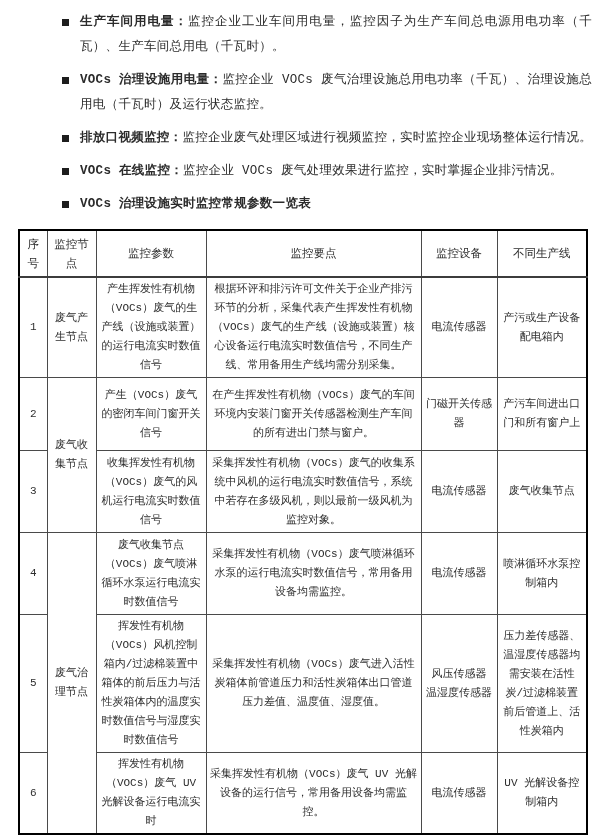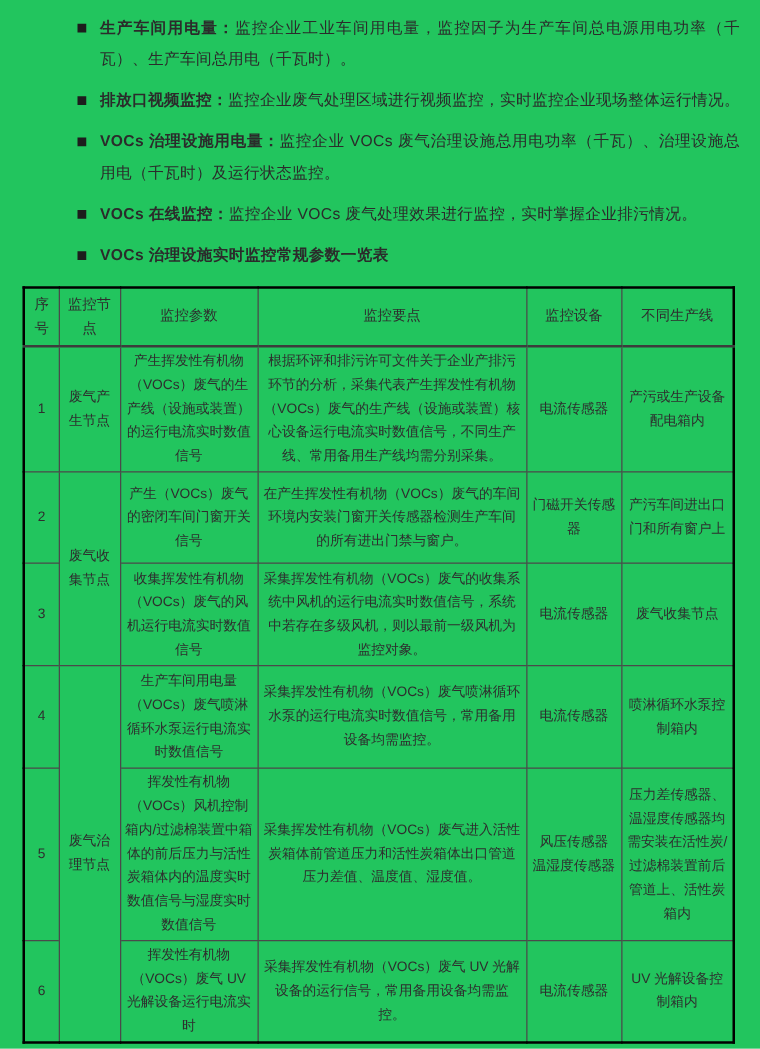--- a/index.html
+++ b/index.html
@@ -2,23 +2,23 @@
 <html><head>
 <meta charset="utf-8">
 <style>
   * { margin: 0; padding: 0; box-sizing: border-box; }
   html, body { background: #e9e9e9; }
   .page {
     position: relative;
     width: 608px;
     height: 839px;
     margin: 0 auto;
-    background: #22c55e;
+    background: #ffffff;
     color: #2b2b2b;
-    font-family: Liberation Sans, sans-serif;
+    font-family: Liberation Mono, monospace;
     overflow: hidden;
   }
   .content { padding: 10px 16px 0 18px; }
 
   
   .bullets { margin-left: 44px; }
   .bullet {
     position: relative;
     padding-left: 18px;
     font-size: 12.5px;
@@ -82,26 +82,26 @@
 
     <div class="bullets">
 
       <div class="bullet">
         <span class="marker"></span>
         <b>生产车间用电量：</b><span>监控企业工业车间用电量，监控因子为生产车间总电源用电功率（千瓦）、生产车间总用电（千瓦时）。</span>
       </div>
 
       <div class="bullet">
         <span class="marker"></span>
-        <b>排放口视频监控：</b><span>监控企业废气处理区域进行视频监控，实时监控企业现场整体运行情况。</span>
+        <b>VOCs 治理设施用电量：</b><span>监控企业 VOCs 废气治理设施总用电功率（千瓦）、治理设施总用电（千瓦时）及运行状态监控。</span>
       </div>
 
       <div class="bullet">
         <span class="marker"></span>
-        <b>VOCs 治理设施用电量：</b><span>监控企业 VOCs 废气治理设施总用电功率（千瓦）、治理设施总用电（千瓦时）及运行状态监控。</span>
+        <b>排放口视频监控：</b><span>监控企业废气处理区域进行视频监控，实时监控企业现场整体运行情况。</span>
       </div>
 
       <div class="bullet">
         <span class="marker"></span>
         <b>VOCs 在线监控：</b><span>监控企业 VOCs 废气处理效果进行监控，实时掌握企业排污情况。</span>
       </div>
 
       <div class="bullet title-row">
         <span class="marker"></span>
         <b>VOCs 治理设施实时监控常规参数一览表</b>
@@ -148,21 +148,21 @@
         <tr class="r3">
           <td>3</td>
           <td>收集挥发性有机物（VOCs）废气的风机运行电流实时数值信号</td>
           <td>采集挥发性有机物（VOCs）废气的收集系统中风机的运行电流实时数值信号，系统中若存在多级风机，则以最前一级风机为监控对象。</td>
           <td>电流传感器</td>
           <td>废气收集节点</td>
         </tr>
         <tr class="r4">
           <td>4</td>
           <td rowspan="3">废气治理节点</td>
-          <td>生产车间用电量（VOCs）废气喷淋循环水泵运行电流实时数值信号</td>
+          <td>废气收集节点（VOCs）废气喷淋循环水泵运行电流实时数值信号</td>
           <td>采集挥发性有机物（VOCs）废气喷淋循环水泵的运行电流实时数值信号，常用备用设备均需监控。</td>
           <td>电流传感器</td>
           <td>喷淋循环水泵控制箱内</td>
         </tr>
         <tr class="r5">
           <td>5</td>
           <td>挥发性有机物（VOCs）风机控制箱内/过滤棉装置中箱体的前后压力与活性炭箱体内的温度实时数值信号与湿度实时数值信号</td>
           <td>采集挥发性有机物（VOCs）废气进入活性炭箱体前管道压力和活性炭箱体出口管道压力差值、温度值、湿度值。</td>
           <td class="multiline">风压传感器
 温湿度传感器</td>

